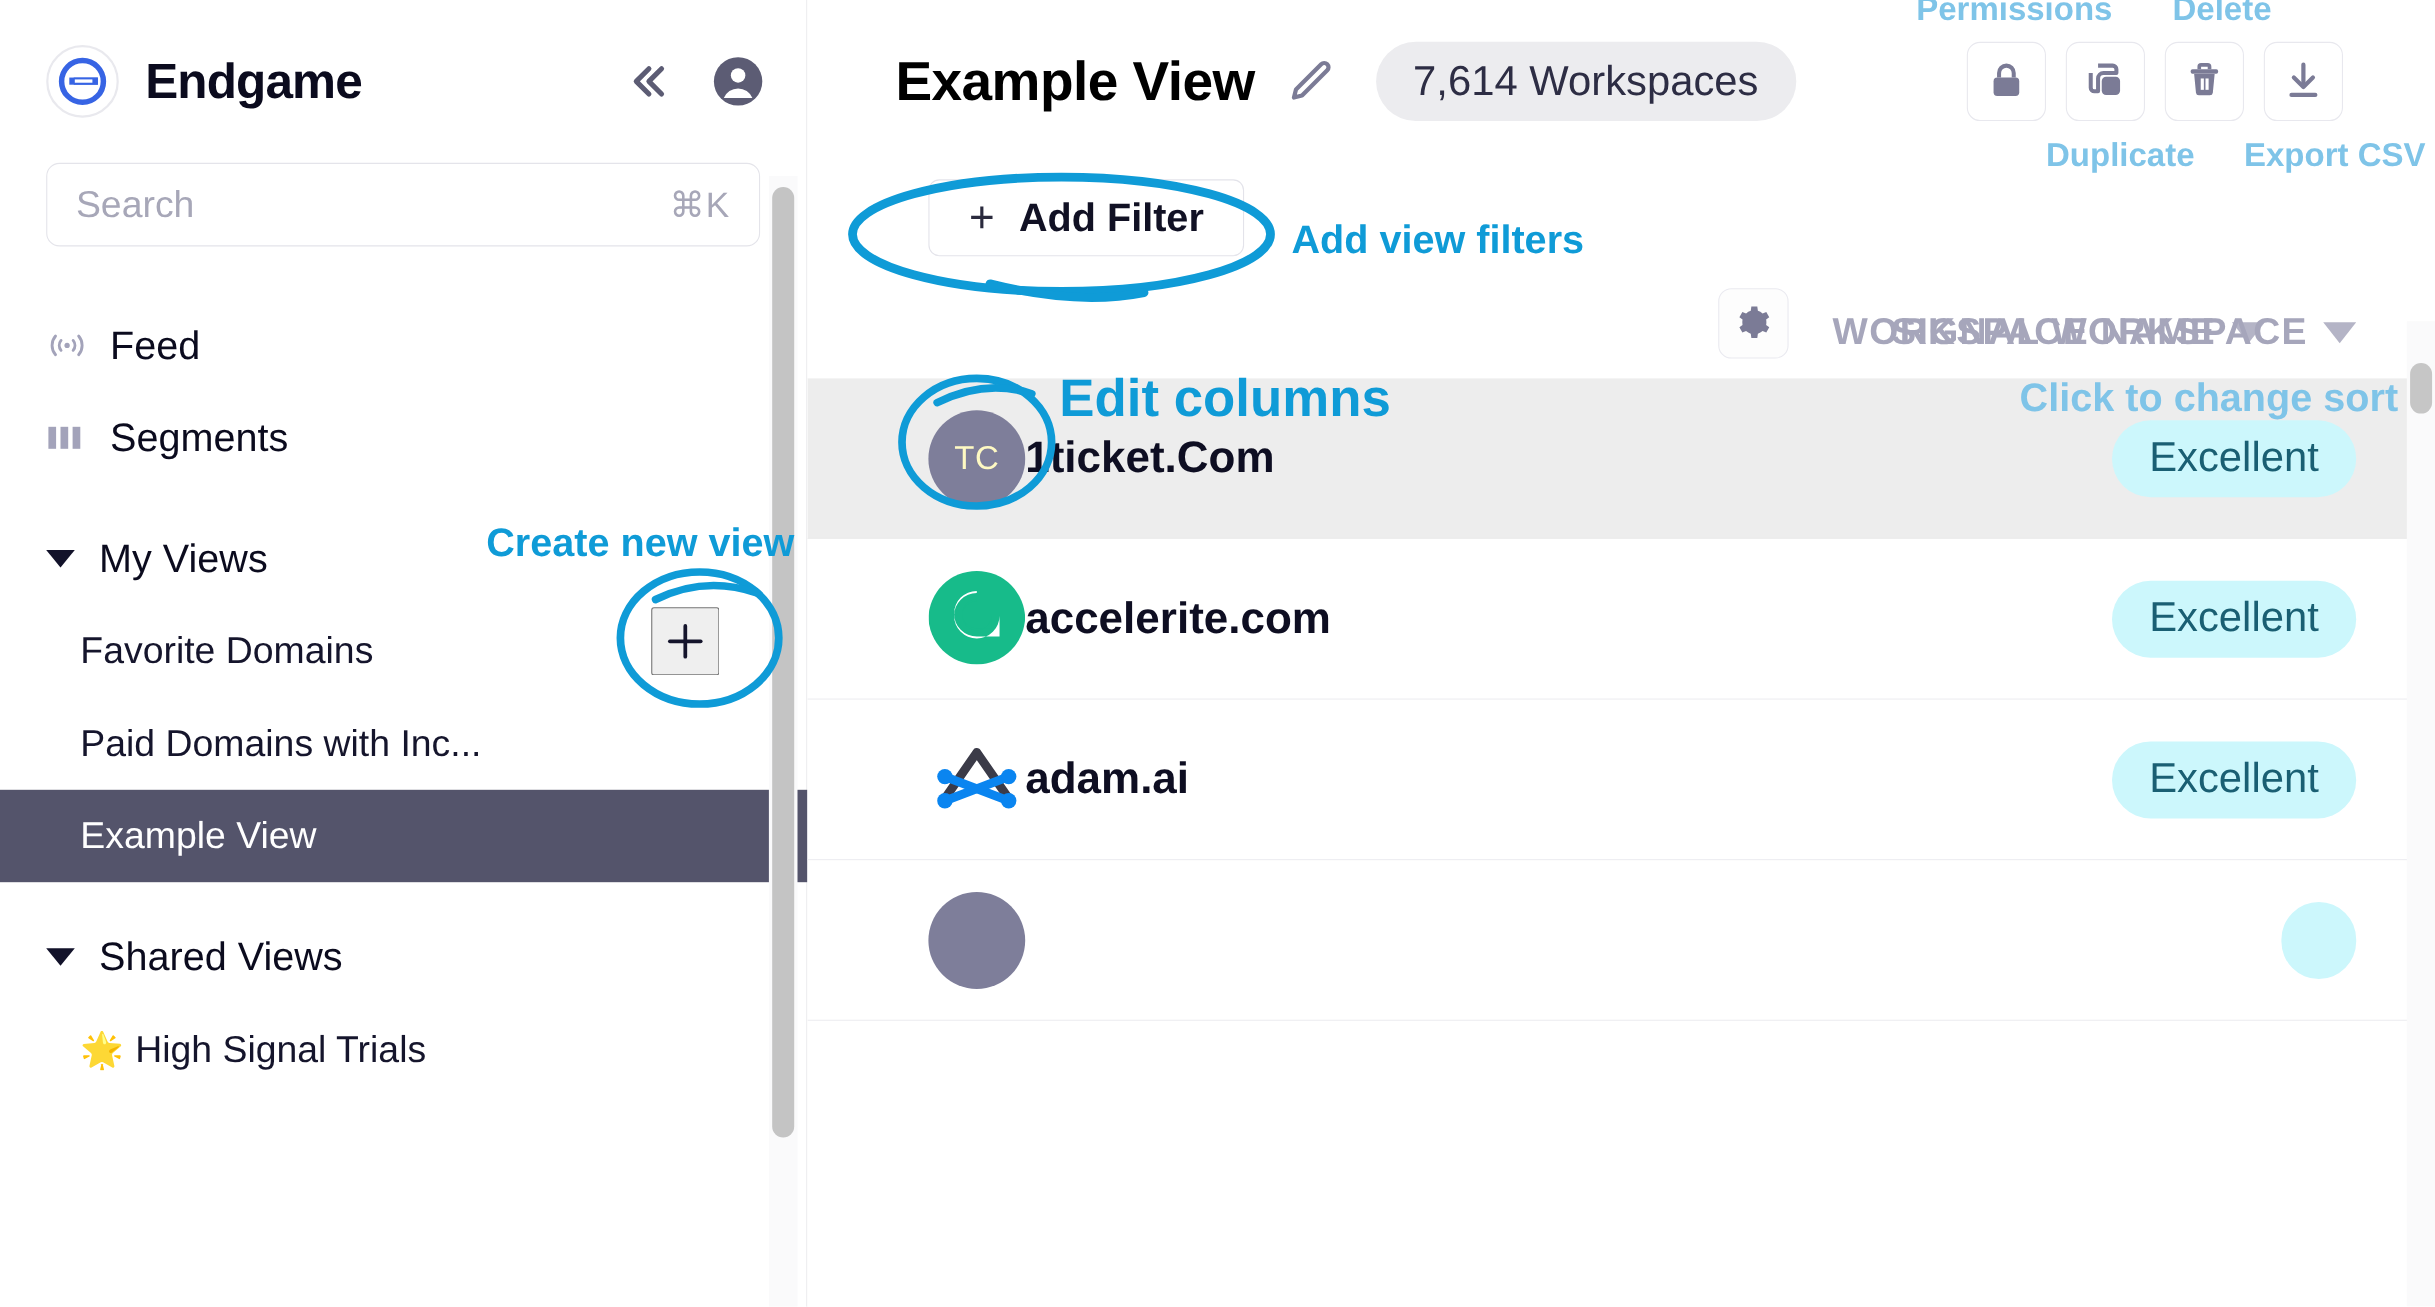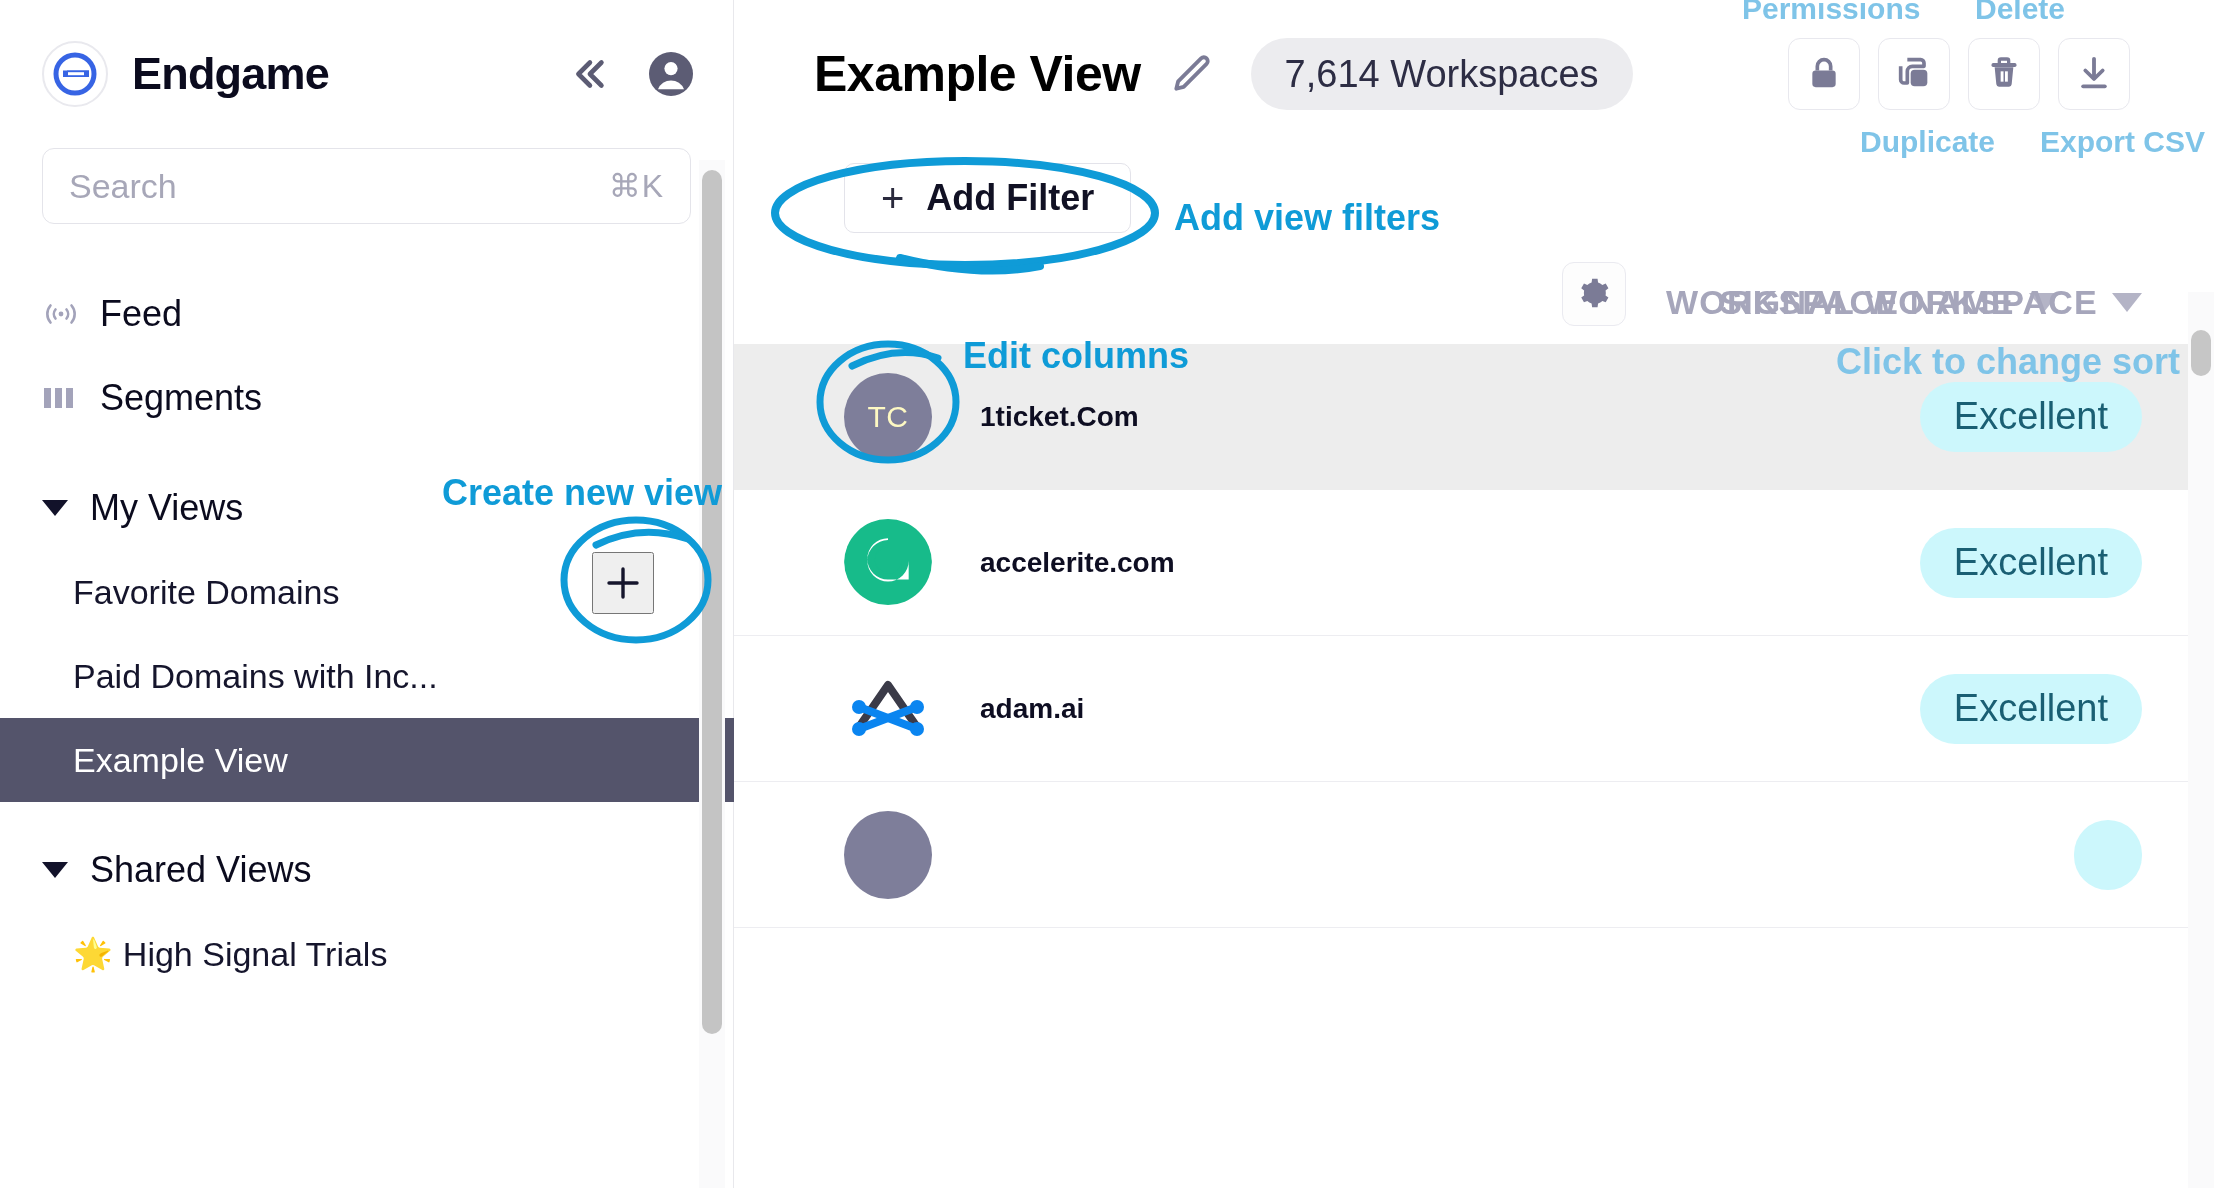--- a/index.html
+++ b/index.html
@@ -159,21 +159,21 @@
     height: 146px; padding: 0 72px 0 110px;
     border-bottom: 1.5px solid #ededf1; cursor: pointer;
   }
   .row.hl { background: #ededed; border-bottom-color: #ededed; }
   .avatar {
     width: 88px; height: 88px; border-radius: 50%;
     flex: 0 0 88px; display: flex; align-items: center; justify-content: center;
     overflow: hidden;
   }
   .avatar.initials { background: #7e7e9a; color: #fef9c3; font-size: 30px; letter-spacing: 0.5px; }
-  .row-name { font-size: 28px; font-weight: bold; color: #0e0e22; margin-left: 48px; }
+  .row-name { font-size: 40px; font-weight: bold; color: #0e0e22; }
   .badge {
     margin-left: auto; height: 70px; padding: 0 34px; border-radius: 35px;
     background: #ccf7fc; color: #1a5f73; font-size: 38px;
     display: flex; align-items: center;
   }
 
   
   .mn-scroll-track {
     position: absolute; right: 0; top: 292px; width: 26px; height: 896px; background: #fafafb;
   }
@@ -435,21 +435,21 @@
     <ellipse cx="965" cy="213" rx="190" ry="52" fill="none" stroke="#0f9bd7" stroke-width="8"></ellipse>
     <path d="M900 258 q80 20 140 8" fill="none" stroke="#0f9bd7" stroke-width="8" stroke-linecap="round"></path>
 
     <ellipse cx="888" cy="402" rx="68" ry="58" fill="none" stroke="#0f9bd7" stroke-width="7"></ellipse>
     <path d="M852 366 q44 -22 86 -8" fill="none" stroke="#0f9bd7" stroke-width="7" stroke-linecap="round"></path>
   </svg>
 
   <div class="anno">
     <div class="anno-label a-dark" style="left:442px; top:472px; font-size:36px;">Create new view</div>
     <div class="anno-label a-dark" style="left:1174px; top:197px; font-size:36px;">Add view filters</div>
-    <div class="anno-label a-dark" style="left:963px; top:335px; font-size:36px;">Edit columns</div>
+    <div class="anno-label a-dark" style="left:963px; top:335px; font-size:48px;">Edit columns</div>
     <div class="anno-label a-light" style="left:1836px; top:341px; font-size:36px;">Click to change sort</div>
     <div class="anno-label a-light" style="left:1742px; top:-8px; font-size:30px;">Permissions</div>
     <div class="anno-label a-light" style="left:1975px; top:-8px; font-size:30px;">Delete</div>
     <div class="anno-label a-light" style="left:1860px; top:125px; font-size:30px;">Duplicate</div>
     <div class="anno-label a-light" style="left:2040px; top:125px; font-size:30px;">Export CSV</div>
   </div>
 
 </div>
 
 </body></html>

